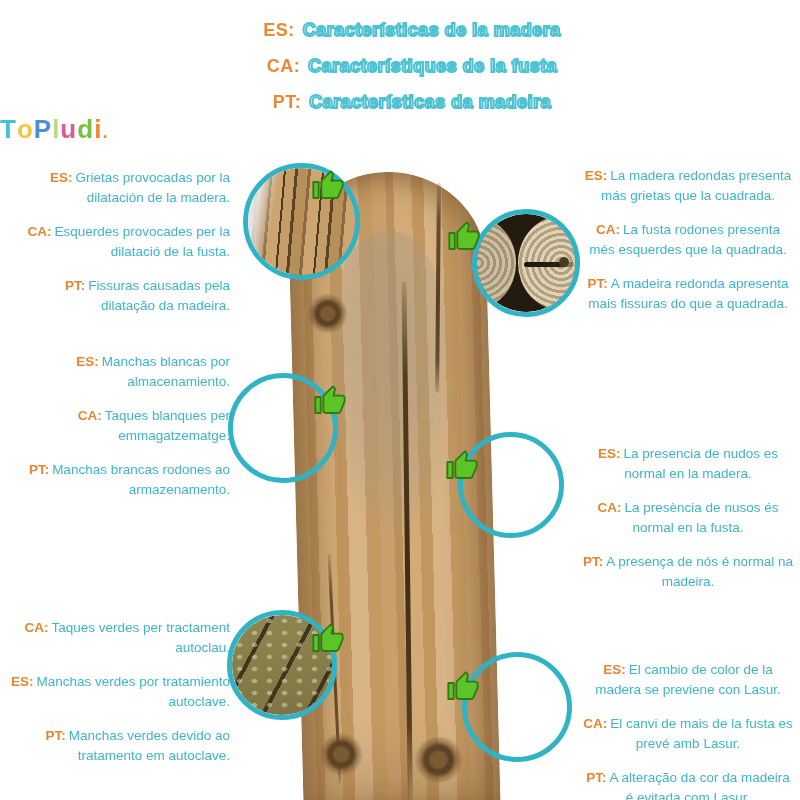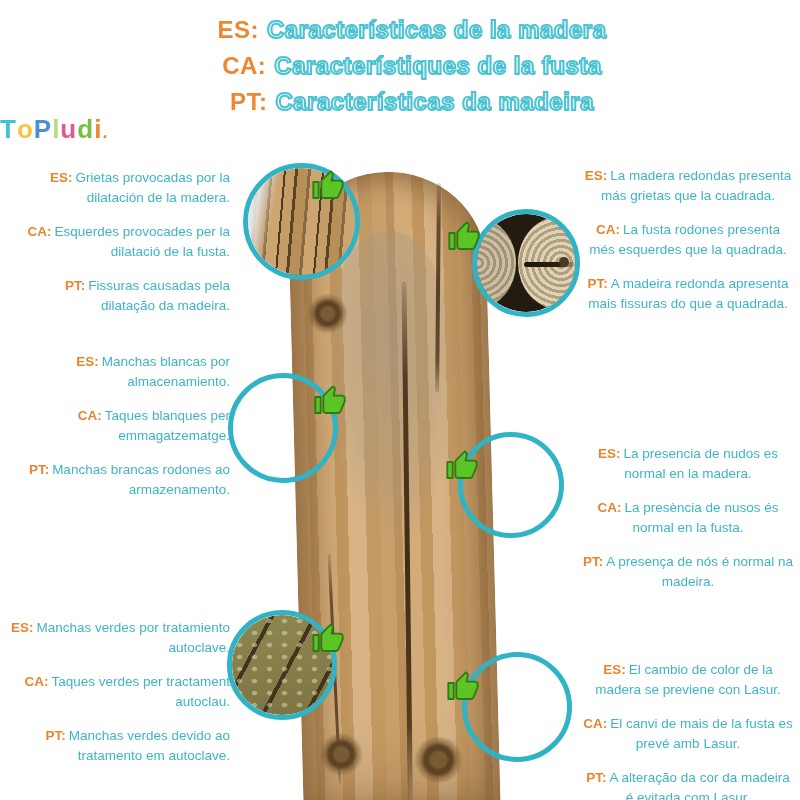--- a/index.html
+++ b/index.html
@@ -3,21 +3,21 @@
 <meta charset="utf-8">
 <style>
   html,body{margin:0;padding:0;}
   .page{
     position:relative;width:800px;height:800px;background:#ffffff;
     font-family:"Liberation Sans",sans-serif;overflow:hidden;
   }
 
   
   .title-block{position:absolute;top:12px;left:0;width:100%;text-align:center;}
-  .title-line{font-size:24px;font-weight:bold;line-height:36px;letter-spacing:.5px;white-space:nowrap;margin-left:24px;}
+  .title-line{font-size:18px;font-weight:bold;line-height:36px;letter-spacing:.5px;white-space:nowrap;margin-left:24px;}
   .title-lang{color:#ef8632;margin-right:8px;}
   .title-text{
     color:#eafcff;
     -webkit-text-stroke:2px #4cc2d3;
     text-shadow:0 0 1px #4cc2d3;
   }
 
   
   .logo{position:absolute;top:114px;left:0;width:100%;
     font-size:26px;font-weight:bold;letter-spacing:1px;}
@@ -215,22 +215,22 @@
     <p class="ann"><span class="lbl">ES:</span><span>Grietas provocadas por la dilatación de la madera.</span></p>
     <p class="ann"><span class="lbl">CA:</span><span>Esquerdes provocades per la dilatació de la fusta.</span></p>
     <p class="ann"><span class="lbl">PT:</span><span>Fissuras causadas pela dilatação da madeira.</span></p>
   </div>
   <div class="ann-block left" id="ann-l2">
     <p class="ann"><span class="lbl">ES:</span><span>Manchas blancas por almacenamiento.</span></p>
     <p class="ann"><span class="lbl">CA:</span><span>Taques blanques per emmagatzematge.</span></p>
     <p class="ann"><span class="lbl">PT:</span><span>Manchas brancas rodones ao armazenamento.</span></p>
   </div>
   <div class="ann-block left" id="ann-l3">
+    <p class="ann"><span class="lbl">CA:</span><span>Taques verdes per tractament autoclau.</span></p>
     <p class="ann"><span class="lbl">ES:</span><span>Manchas verdes por tratamiento autoclave.</span></p>
-    <p class="ann"><span class="lbl">CA:</span><span>Taques verdes per tractament autoclau.</span></p>
     <p class="ann"><span class="lbl">PT:</span><span>Manchas verdes devido ao tratamento em autoclave.</span></p>
   </div>
 
   <div class="ann-block right" id="ann-r1">
     <p class="ann"><span class="lbl">ES:</span><span>La madera redondas presenta más grietas que la cuadrada.</span></p>
     <p class="ann"><span class="lbl">CA:</span><span>La fusta rodones presenta més esquerdes que la quadrada.</span></p>
     <p class="ann"><span class="lbl">PT:</span><span>A madeira redonda apresenta mais fissuras do que a quadrada.</span></p>
   </div>
   <div class="ann-block right" id="ann-r2">
     <p class="ann"><span class="lbl">ES:</span><span>La presencia de nudos es normal en la madera.</span></p>

